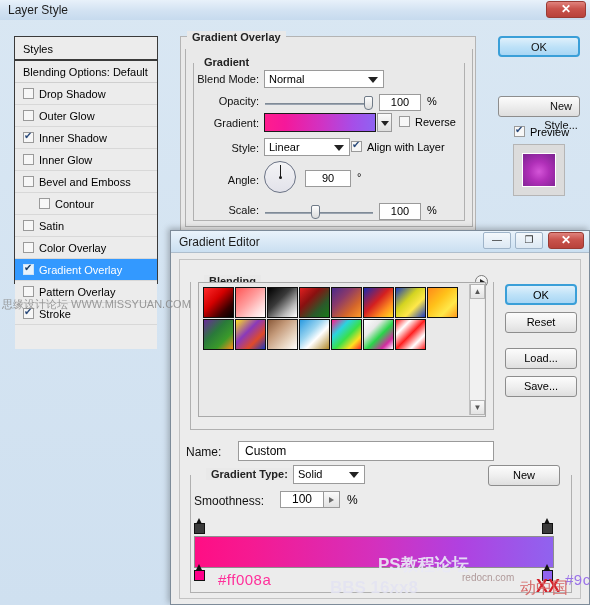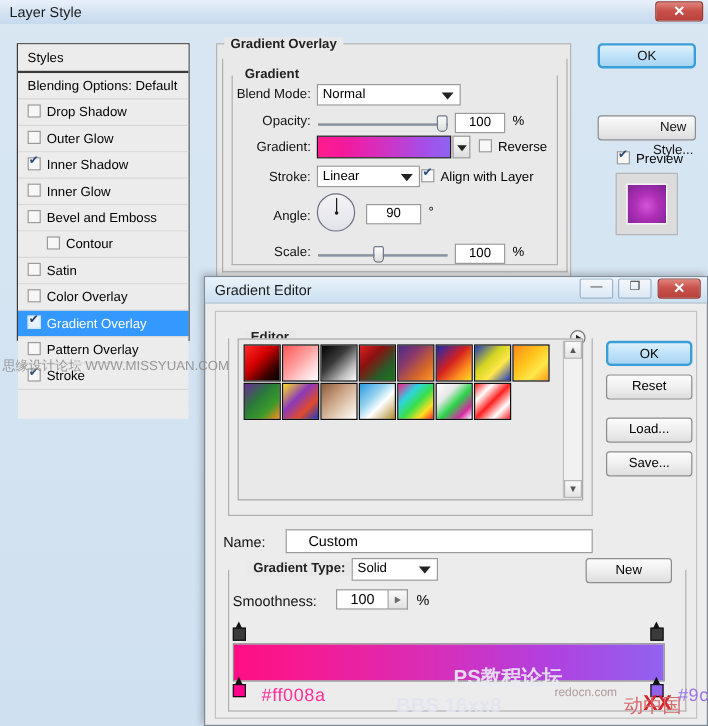--- a/index.html
+++ b/index.html
@@ -214,21 +214,21 @@
     text-align: center; font-size: 11px;
     background: linear-gradient(180deg,#fcfcfc 0%, #efefef 50%, #dfdfdf 100%);
     border: 1px solid #8d8d8d; border-radius: 3px;
   }
   .ge-btn.primary {
     background: linear-gradient(180deg,#dff0fb 0%, #bfe2f8 50%, #a8d6f4 100%);
     border: 2px solid #3a9fd8; border-radius: 4px;
   }
   .name-field {
     position: absolute; background: #fff; border: 1px solid #9a9a9a;
-    height: 20px; line-height: 18px; font-size: 12px; padding-left: 18px;
+    height: 20px; line-height: 18px; font-size: 12px; padding-left: 6px;
   }
   .gradbar {
     position: absolute; border: 1px solid #8e8e8e;
   }
   .stop-top {
     position: absolute; width: 11px; height: 17px;
   }
   .stop-top .sq {
     position: absolute; left:0; top: 5px; width: 11px; height: 11px;
     border: 1px solid #111; background: #3a3a3a;
@@ -341,21 +341,21 @@
 
       <div class="lbl" style="left:6px; top:80px; width:72px;">Gradient:</div>
       <div class="grad-swatch" id="go-swatch" style="left: 83px; top: 76px; width: 112px; height: 19px; background: linear-gradient(90deg, rgb(255, 29, 142) 0%, rgb(245, 24, 154) 18%, rgb(208, 51, 196) 52%, rgb(166, 78, 232) 80%, rgb(143, 99, 242) 100%);"></div>
       <div class="grad-swatch-arrow" style="left:196px; top:76px;">
         <span class="arrow"></span>
       </div>
       <div class="chk-inline" style="left:218px; top:79px;">
         <span class="cb"></span><span>Reverse</span>
       </div>
 
-      <div class="lbl" style="left:10px; top:105px; width:68px;">Stroke:</div>
+      <div class="lbl" style="left:10px; top:105px; width:68px;">Style:</div>
       <div class="combo" style="left:83px; top:101px; width:86px;">
         <span>Linear</span>
         <span class="arrow"></span>
       </div>
       <div class="chk-inline" style="left:170px; top:104px;">
         <span class="cb checked"></span><span>Align with Layer</span>
       </div>
 
       <div class="lbl" style="left:10px; top:137px; width:68px;">Angle:</div>
       <div class="dial" style="left:83px; top:124px;">
@@ -386,21 +386,21 @@
 <div id="gradient-editor">
   <div class="ge-titlebar">
     <div class="ge-title-text">Gradient Editor</div>
     <div class="win-btn-min" style="right:78px;">—</div>
     <div class="win-btn-max" style="right:46px;">❐</div>
     <div class="win-close" style="right:5px; width:36px;">✕</div>
   </div>
 
   <div class="ge-panel">
 
-    <div class="group-title" style="left:24px; top:15px;">Editor</div>
+    <div class="group-title" style="left:24px; top:15px;">Blending</div>
     <div class="group-box" style="left:10px; top:22px; width:304px; height:148px;"></div>
     <div class="presets-menu-btn" style="left:295px; top:15px;">
       <span class="tri"></span>
     </div>
 
     <div class="presets-box">
       <div class="presets-grid" id="presets-grid">
           <div class="preset" style="background: linear-gradient(135deg, rgb(255, 42, 42) 0%, rgb(212, 0, 0) 40%, rgb(58, 0, 0) 75%, rgb(0, 0, 0) 100%);"></div>
           <div class="preset" style="background: linear-gradient(135deg, rgb(255, 85, 85) 0%, rgb(255, 158, 158) 45%, rgb(255, 217, 217) 75%, rgb(255, 255, 255) 100%);"></div>
           <div class="preset" style="background: linear-gradient(135deg, rgb(0, 0, 0) 0%, rgb(58, 58, 58) 40%, rgb(189, 189, 189) 75%, rgb(255, 255, 255) 100%);"></div>

